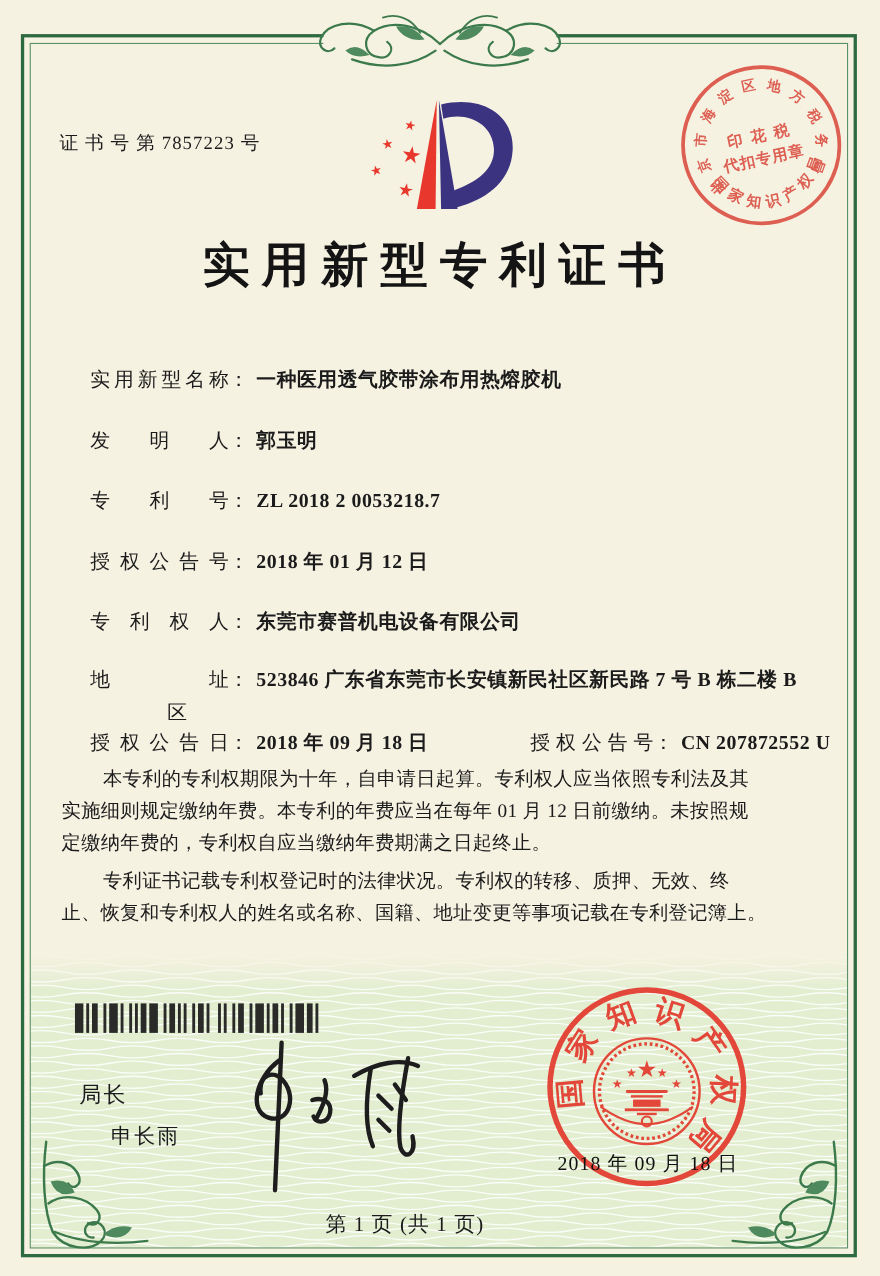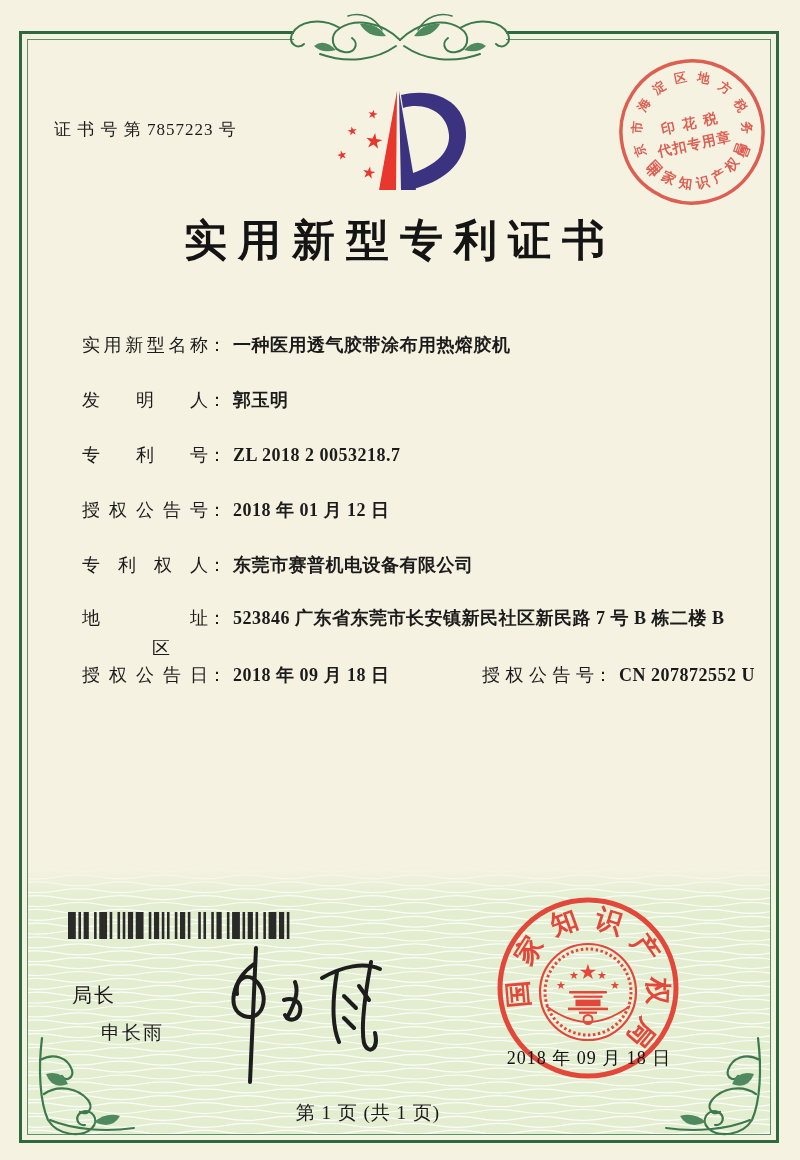--- a/index.html
+++ b/index.html
@@ -203,20 +203,22 @@
   <div class="addr2">区</div>
   <div class="frow" style="top:330px">
     <span class="lab">授权公告日</span><span class="colon">：</span><span class="val">2018 年 09 月 18 日</span>
   </div>
   <div class="frow grant-no" style="top:330px">
     <span class="lab">授权公告号</span><span class="colon">：</span><span class="val">CN 207872552 U</span>
   </div>
 </div>
 
 <div class="paras">
+  <p>本专利的专利权期限为十年，自申请日起算。专利权人应当依照专利法及其实施细则规定缴纳年费。本专利的年费应当在每年 01 月 12 日前缴纳。未按照规定缴纳年费的，专利权自应当缴纳年费期满之日起终止。</p>
+  <p>专利证书记载专利权登记时的法律状况。专利权的转移、质押、无效、终止、恢复和专利权人的姓名或名称、国籍、地址变更等事项记载在专利登记簿上。</p>
 </div>
 
 <svg id="barcode" class="barcode" viewBox="0 0 224 27" preserveAspectRatio="none" xmlns="http://www.w3.org/2000/svg">
     <rect x="0.00" y="0" width="7.81" height="27" fill="#2a2a28"></rect>
     <rect x="10.42" y="0" width="2.60" height="27" fill="#2a2a28"></rect>
     <rect x="15.63" y="0" width="5.21" height="27" fill="#2a2a28"></rect>
     <rect x="26.05" y="0" width="2.60" height="27" fill="#2a2a28"></rect>
     <rect x="31.26" y="0" width="7.81" height="27" fill="#2a2a28"></rect>
     <rect x="41.67" y="0" width="2.60" height="27" fill="#2a2a28"></rect>
     <rect x="49.49" y="0" width="2.60" height="27" fill="#2a2a28"></rect>

